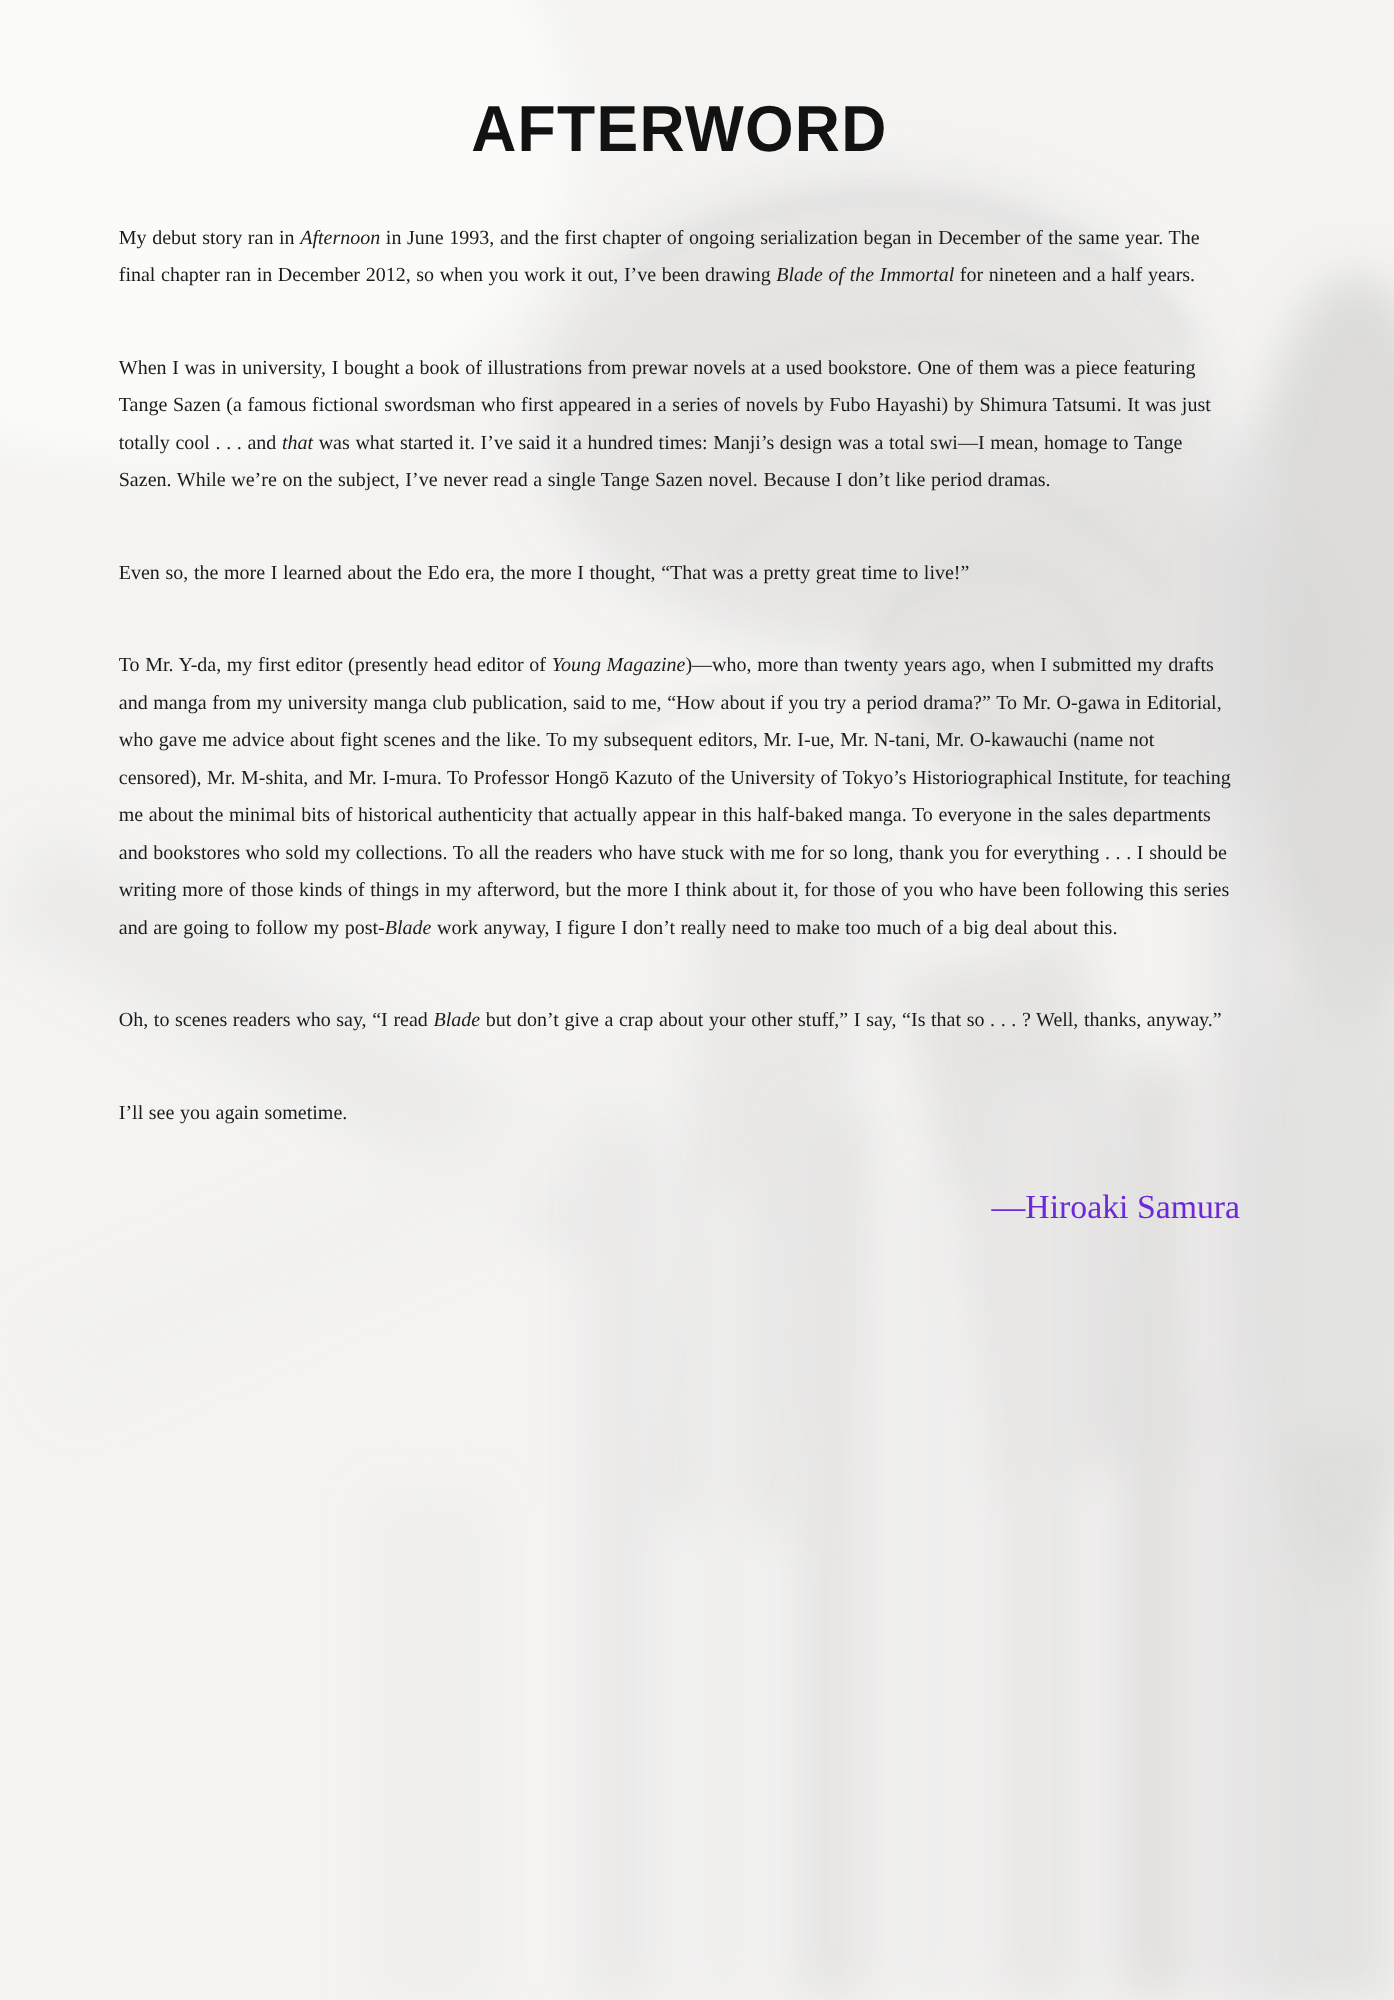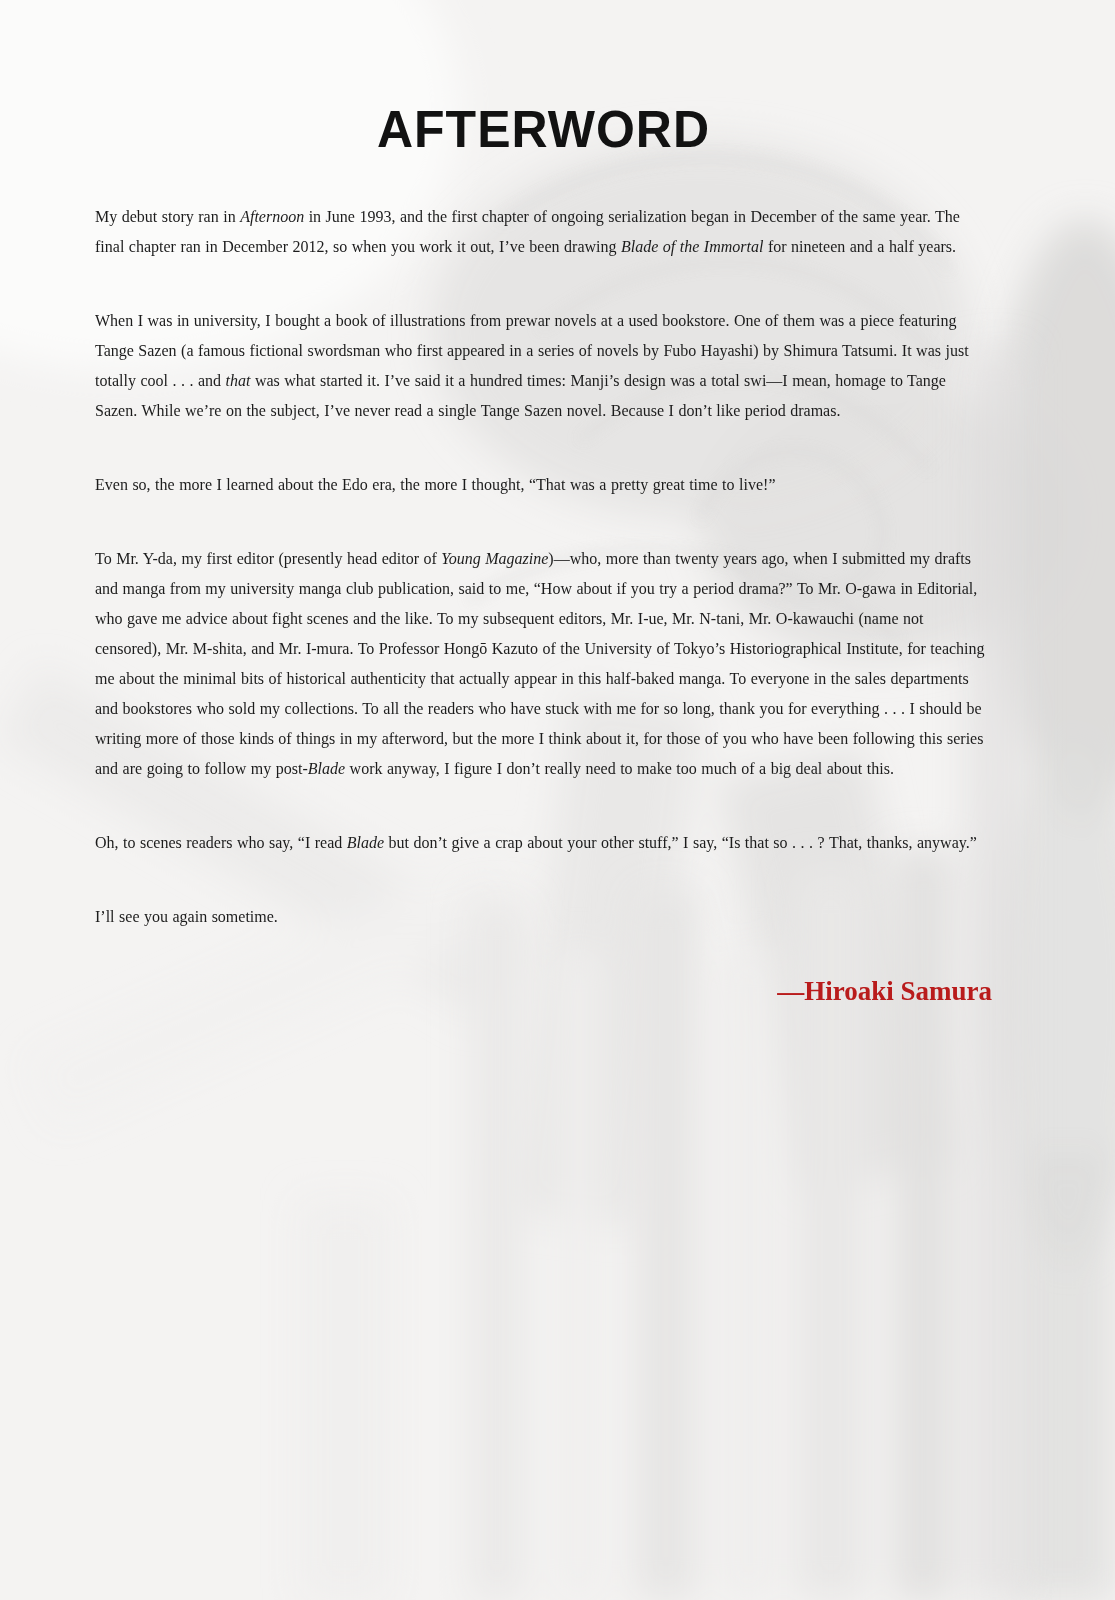--- a/index.html
+++ b/index.html
@@ -23,21 +23,21 @@
     position: absolute;
     left: 0;
     top: 0;
     width: 1115px;
     height: 1600px;
     pointer-events: none;
   }
   .content {
     position: absolute;
     left: 95px;
-    top: 102px;
+    top: 76px;
     width: 897px;
     color: #1c1c1c;
   }
   .page-title {
     font-family: "Liberation Sans", sans-serif;
     font-weight: 700;
     font-size: 50px;
     line-height: 54px;
     letter-spacing: 1px;
     text-align: center;
@@ -51,25 +51,25 @@
     margin: 0 0 44px 0;
     text-align: left;
     word-spacing: 0.5px;
   }
   .body-paragraph em {
     font-style: italic;
   }
   .signature {
     font-size: 27px;
     line-height: 30px;
-    font-weight: 700;
+    font-weight: 400;
     text-align: right;
     margin-top: 8px;
     padding-right: 0px;
-    color: #b91c1c;
+    color: #6d28d9;
   }
 </style>
 </head>
 <body>
 
 <div class="page">
 
   <svg class="bg-art" width="1115" height="1600" viewBox="0 0 1115 1600" xmlns="http://www.w3.org/2000/svg">
     <defs>
       <filter id="soft" x="-40%" y="-40%" width="180%" height="180%">
@@ -120,19 +120,19 @@
   </svg>
 
   <div class="content">
     <h1 class="page-title">AFTERWORD</h1>
 
     <div id="afterword-body">
         <p class="body-paragraph"><span>My debut story ran in </span><em>Afternoon</em><span> in June 1993, and the first chapter of ongoing serialization began in December of the same year. The final chapter ran in December 2012, so when you work it out, I’ve been drawing </span><em>Blade of the Immortal</em><span> for nineteen and a half years.</span></p>
         <p class="body-paragraph"><span>When I was in university, I bought a book of illustrations from prewar novels at a used bookstore. One of them was a piece featuring Tange Sazen (a famous fictional swordsman who first appeared in a series of novels by Fubo Hayashi) by Shimura Tatsumi. It was just totally cool . . . and </span><em>that</em><span> was what started it. I’ve said it a hundred times: Manji’s design was a total swi—I mean, homage to Tange Sazen. While we’re on the subject, I’ve never read a single Tange Sazen novel. Because I don’t like period dramas.</span></p>
         <p class="body-paragraph"><span>Even so, the more I learned about the Edo era, the more I thought, “That was a pretty great time to live!”</span></p>
         <p class="body-paragraph"><span>To Mr. Y-da, my first editor (presently head editor of </span><em>Young Magazine</em><span>)—who, more than twenty years ago, when I submitted my drafts and manga from my university manga club publication, said to me, “How about if you try a period drama?” To Mr. O-gawa in Editorial, who gave me advice about fight scenes and the like. To my subsequent editors, Mr. I-ue, Mr. N-tani, Mr. O-kawauchi (name not censored), Mr. M-shita, and Mr. I-mura. To Professor Hongō Kazuto of the University of Tokyo’s Historiographical Institute, for teaching me about the minimal bits of historical authenticity that actually appear in this half-baked manga. To everyone in the sales departments and bookstores who sold my collections. To all the readers who have stuck with me for so long, thank you for everything . . . I should be writing more of those kinds of things in my afterword, but the more I think about it, for those of you who have been following this series and are going to follow my post-</span><em>Blade</em><span> work anyway, I figure I don’t really need to make too much of a big deal about this.</span></p>
-        <p class="body-paragraph"><span>Oh, to scenes readers who say, “I read </span><em>Blade</em><span> but don’t give a crap about your other stuff,” I say, “Is that so . . . ? That, thanks, anyway.”</span></p>
+        <p class="body-paragraph"><span>Oh, to scenes readers who say, “I read </span><em>Blade</em><span> but don’t give a crap about your other stuff,” I say, “Is that so . . . ? Well, thanks, anyway.”</span></p>
         <p class="body-paragraph"><span>I’ll see you again sometime.</span></p>
       </div>
 
     <div class="signature">—Hiroaki Samura</div>
   </div>
 </div>
 
 </body></html>

